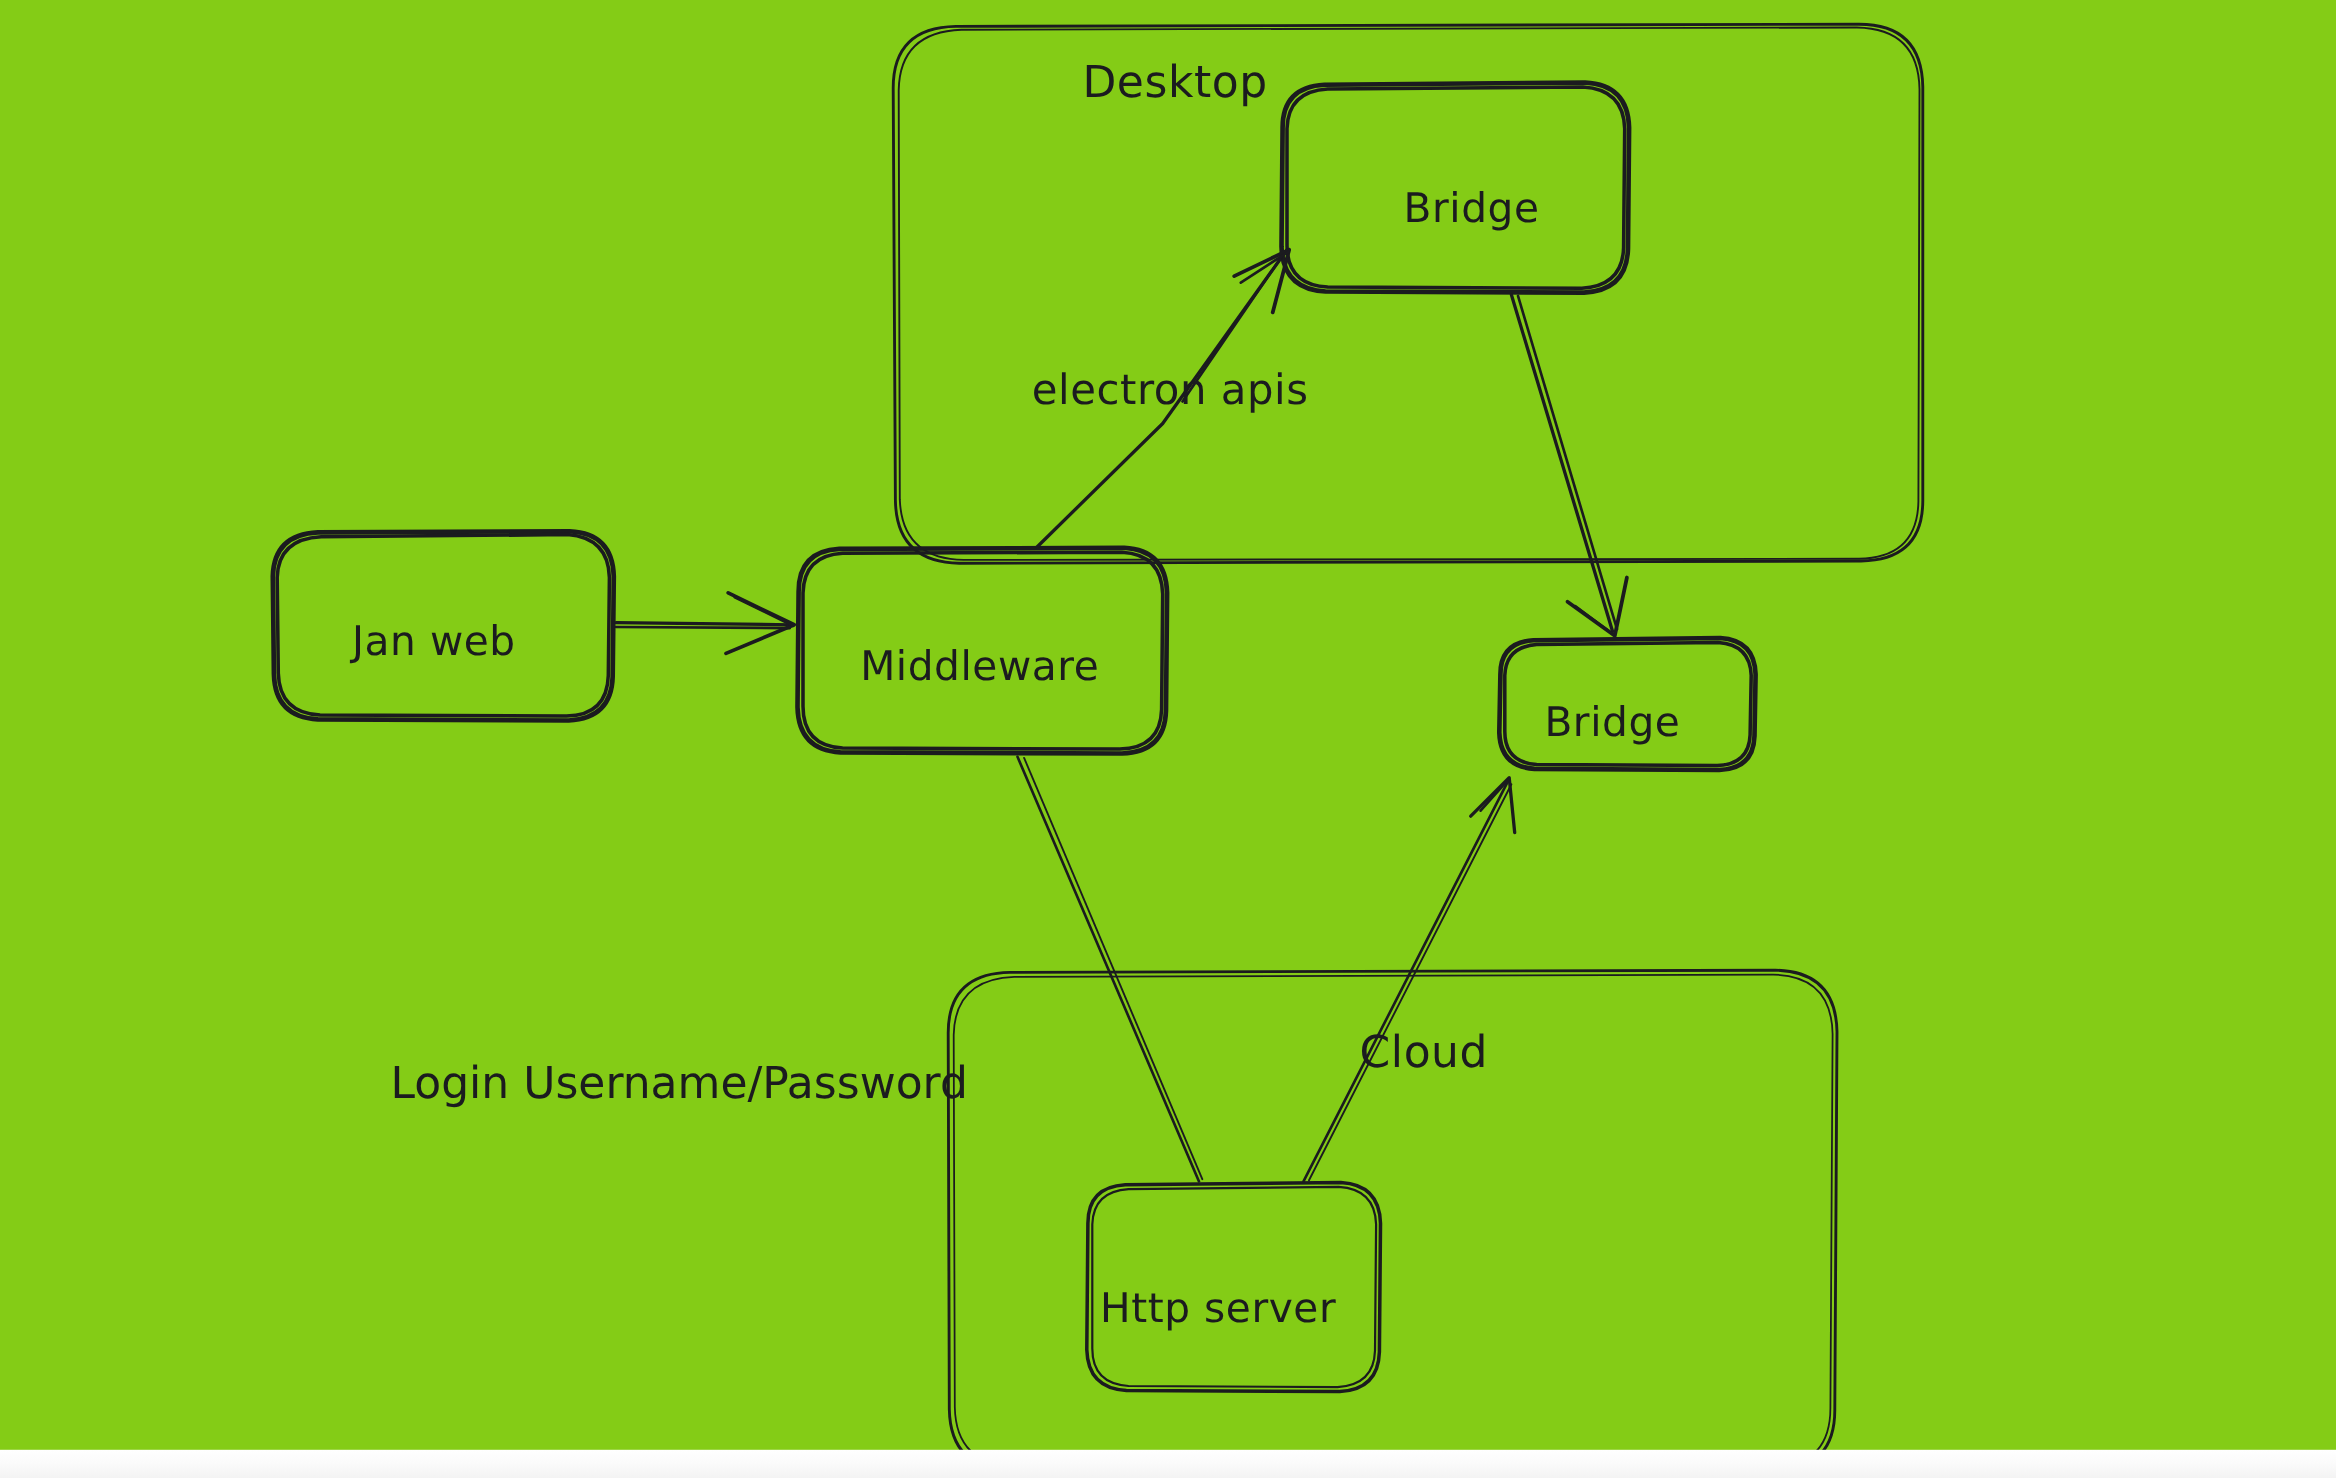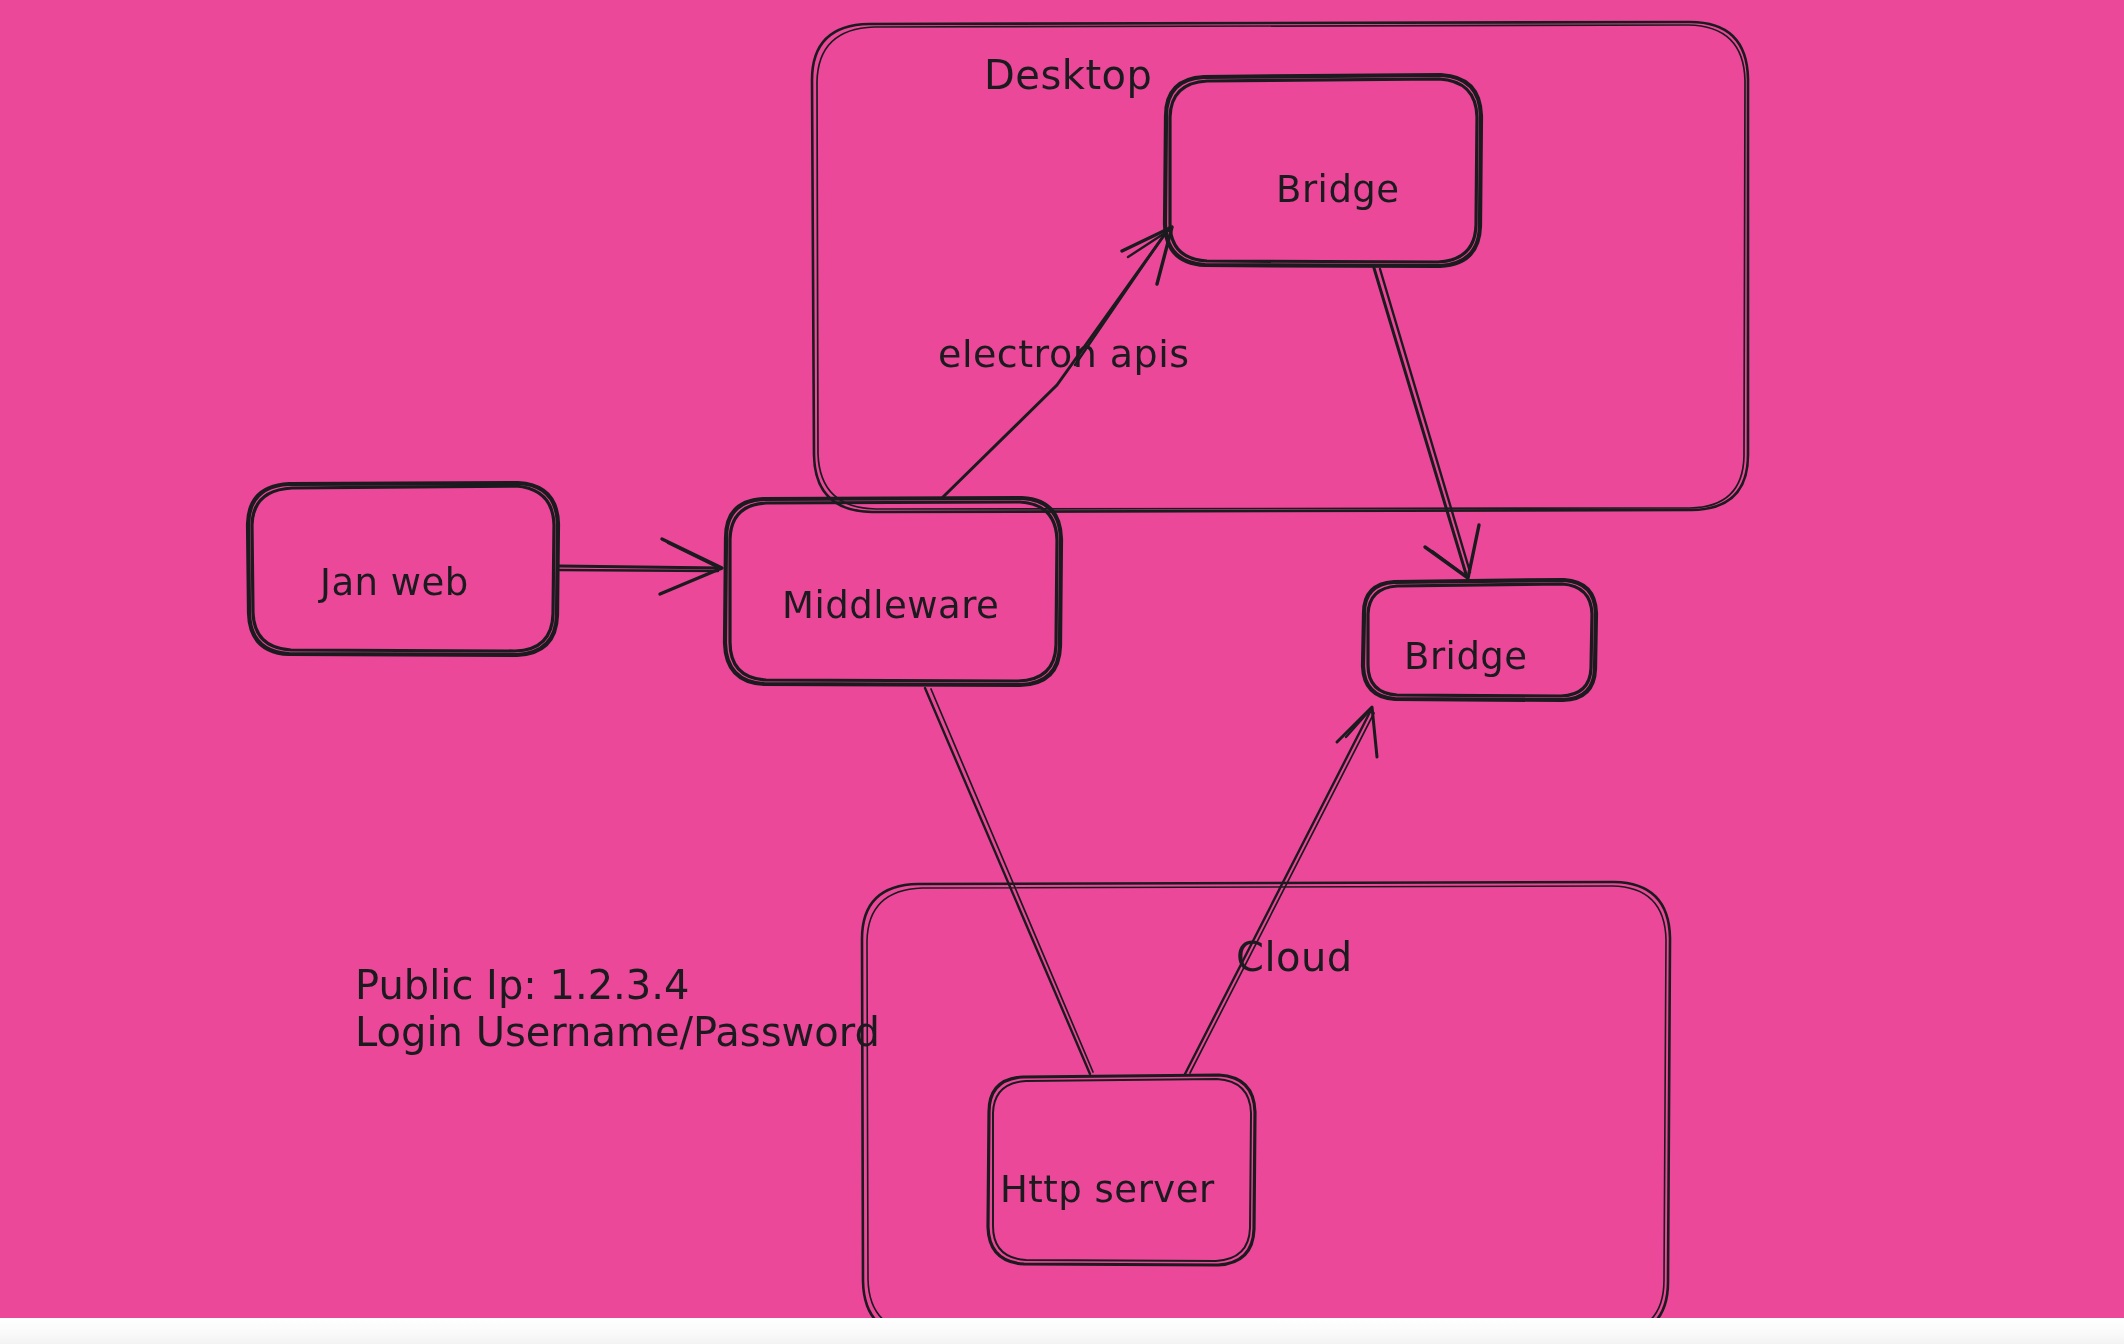--- a/index.html
+++ b/index.html
@@ -8,21 +8,21 @@
     padding: 0;
     background: #ffffff;
   }
   body {
     font-family: "Liberation Sans", sans-serif;
   }
   #canvas {
     position: relative;
     width: 2124px;
     height: 1344px;
-    background: #ec4899;
+    background: #84cc16;
     overflow: hidden;
   }
   
   #bottom-fade {
     position: absolute;
     left: 0;
     bottom: 0;
     width: 2124px;
     height: 26px;
     background: linear-gradient(to bottom, #ffffff 0%, #fbfbfb 45%, #f3f3f3 100%);
@@ -181,19 +181,18 @@
   <div class="label node-label" style="left:1404px; top:615px;">Bridge</div>
 
   <div class="label node-label" style="left:1000px; top:1148px;">Http server</div>
 
   <div class="label edge-label" style="left:938px; top:332px;">electron apis</div>
 
 
   <div class="label group-label" style="left:1236px; top:934px;">Cloud</div>
 
   <div class="note-block" style="left:355px; top:962px;">
-    <div class="note-line">Public Ip: 1.2.3.4</div>
     <div class="note-line">Login Username/Password</div>
   </div>
 
   <div id="bottom-fade"></div>
 
 </div>
 
 </body></html>

